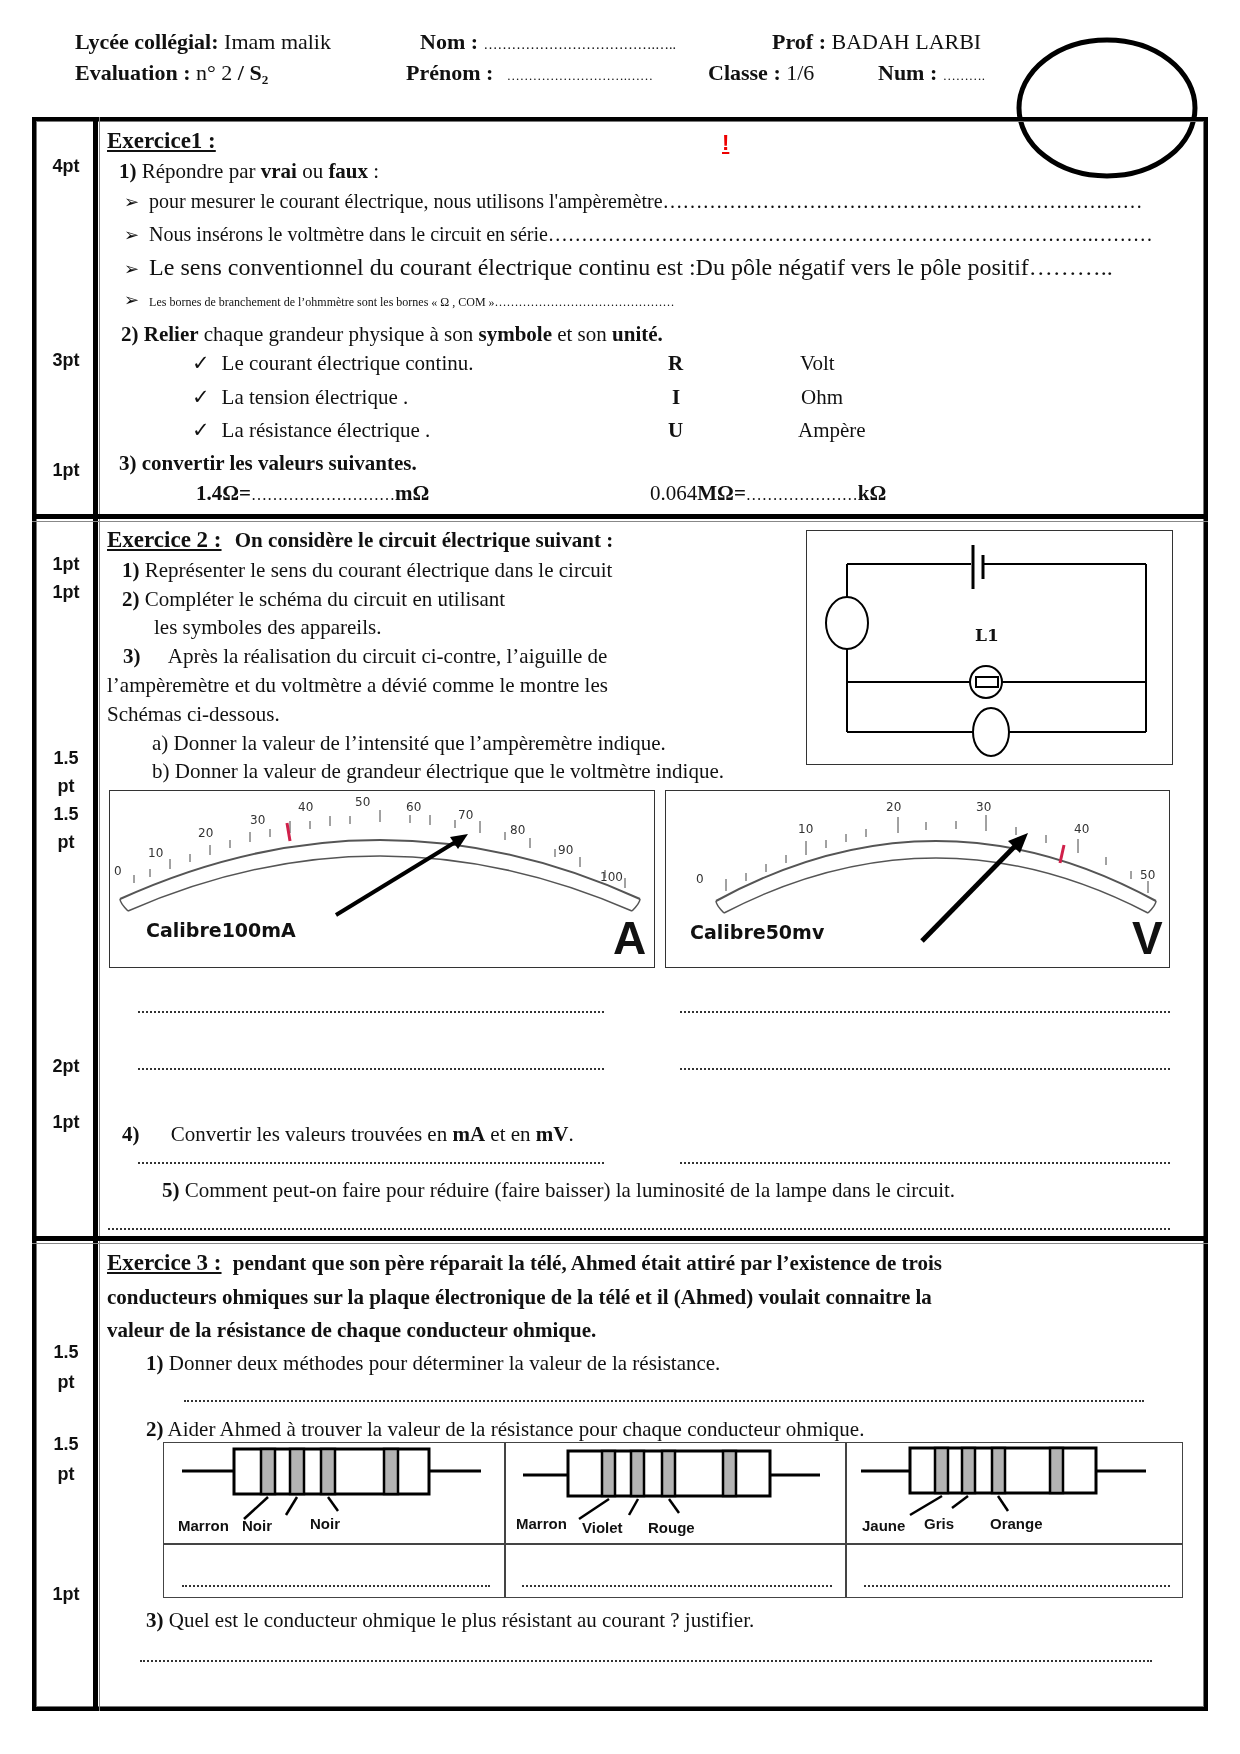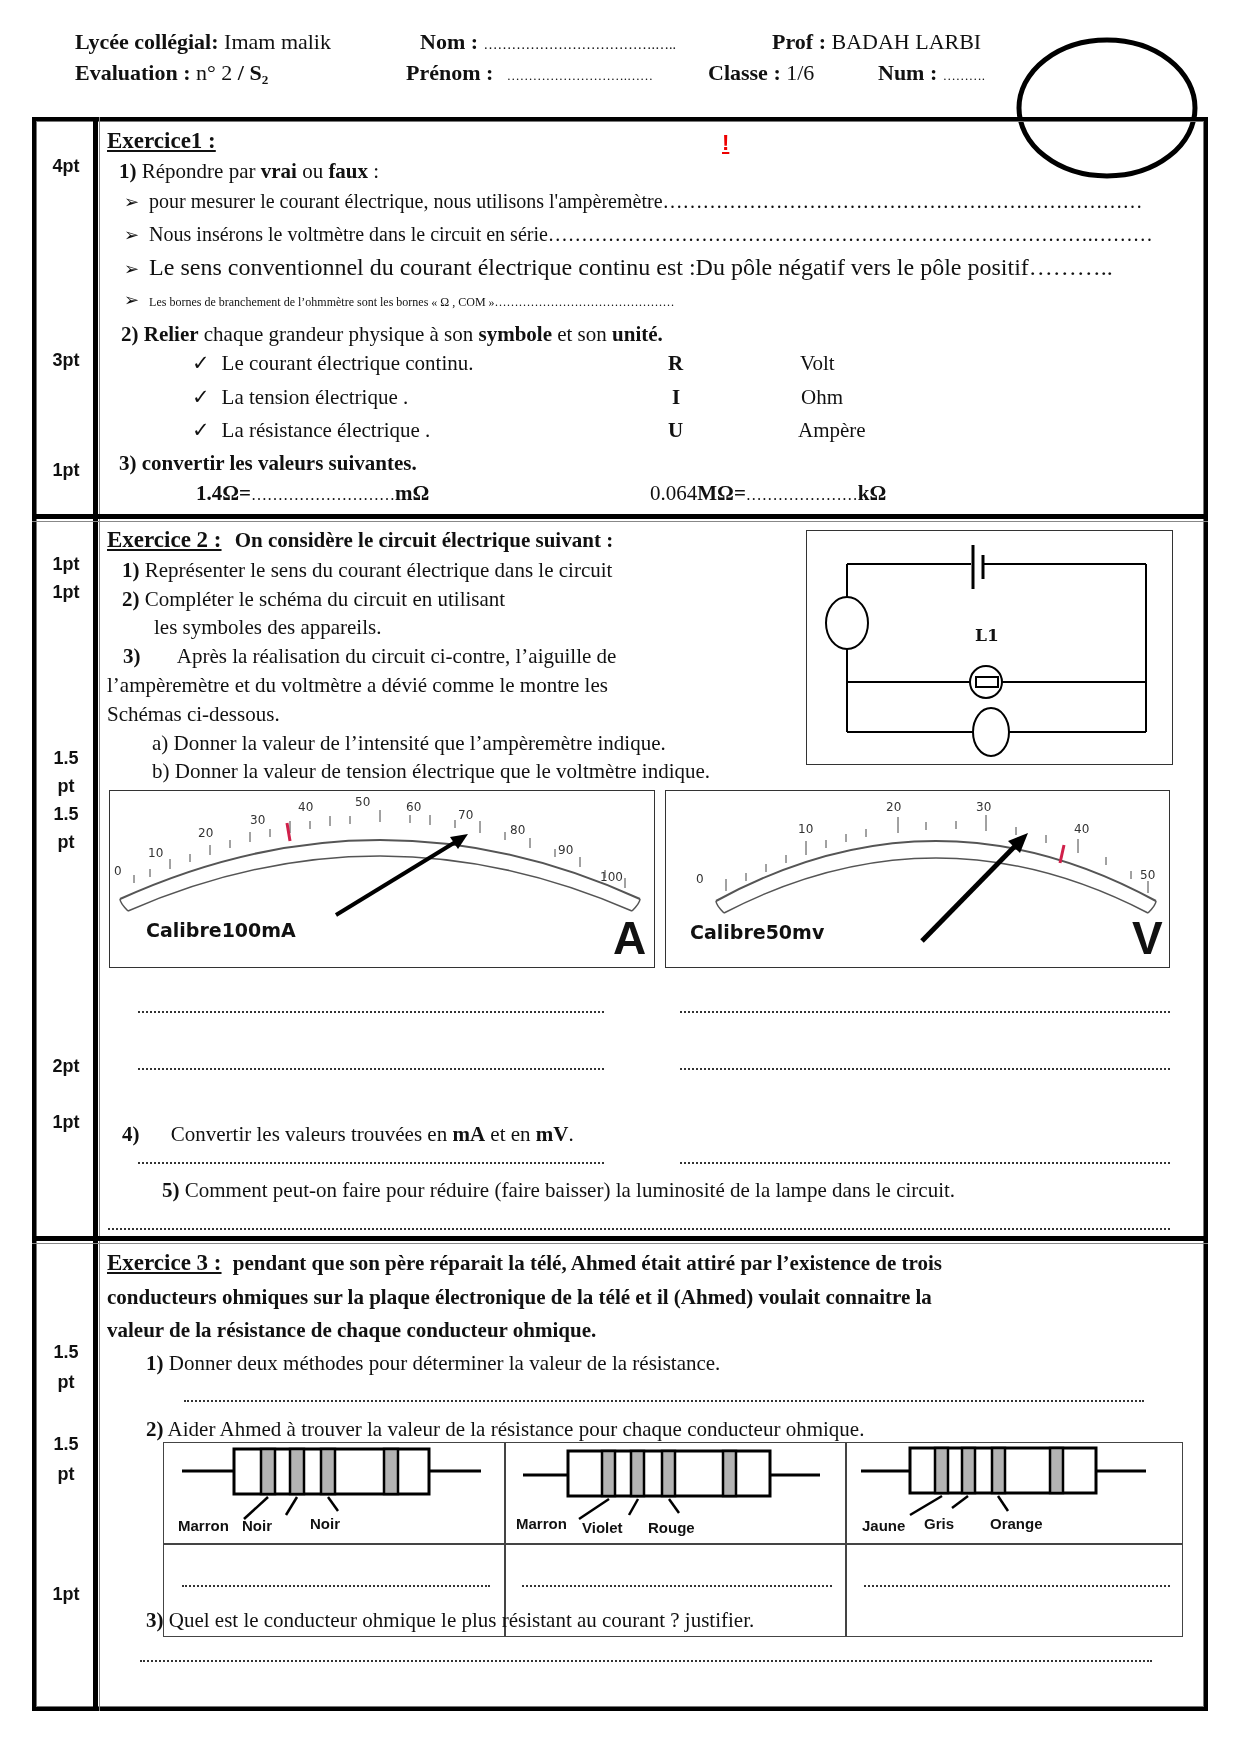--- a/index.html
+++ b/index.html
@@ -22,21 +22,21 @@
   .t b { font-weight:bold; }
   .title { text-decoration:underline; font-weight:bold; font-size:23px; }
   .bullet::before { content:"\27A2"; margin-right:10px; font-size:18px; }
   .check::before { content:"\2713"; margin-right:12px; }
 
   .box { position:absolute; border:1.5px solid #333; box-sizing:border-box; background:#fff; }
   .meter-label { position:absolute; font-family:"DejaVu Sans", sans-serif; font-weight:bold; font-size:19px; }
   .meter-unit { position:absolute; font-family:"Liberation Sans", sans-serif; font-weight:bold; font-size:46px; line-height:46px; }
   .ans-line { position:absolute; border-bottom:2px dotted #333; height:0; }
 
-  .rtable { position:absolute; left:163px; top:1442px; width:1020px; height:195px; border:1.5px solid #444; box-sizing:border-box;text-align:center; }
+  .rtable { position:absolute; left:163px; top:1442px; width:1020px; height:156px; border:1.5px solid #444; box-sizing:border-box;text-align:center; }
   .rcell-v { position:absolute; top:0; width:1.5px; height:100%; background:#444; }
   .rcell-h { position:absolute; left:0; width:100%; height:1.5px; background:#444; top:100px; }
   .band-label { position:absolute; font-family:"Liberation Sans", sans-serif; font-weight:bold; font-size:15px; white-space:nowrap; }
   .red-mark { position:absolute; color:#e00; font-family:"Liberation Sans", sans-serif; font-weight:bold; font-size:22px; text-decoration:underline; }
 </style>
 </head>
 <body>
 
 <div class="abs hdr" style="left:75px; top:29px;">
   <b>Lycée collégial:</b>
@@ -150,26 +150,26 @@
   <b>1)</b>
   <span>Représenter le sens du courant électrique dans le circuit</span>
 </div>
 <div class="t" style="left:122px; top:586px;">
   <b>2)</b>
   <span>Compléter le schéma du circuit en utilisant</span>
 </div>
 <div class="t" style="left:154px; top:614px;">les symboles des appareils.</div>
 <div class="t" style="left:123px; top:643px;">
   <b>3)</b>
-  <span style="margin-left:31px;">Après la réalisation du circuit ci-contre, l’aiguille de</span>
+  <span style="margin-left:22px;">Après la réalisation du circuit ci-contre, l’aiguille de</span>
 </div>
 <div class="t" style="left:107px; top:672px;">l’ampèremètre et du voltmètre a dévié comme le montre les</div>
 <div class="t" style="left:107px; top:701px;">Schémas ci-dessous.</div>
 <div class="t" style="left:152px; top:730px;">a) Donner la valeur de l’intensité que l’ampèremètre indique.</div>
-<div class="t" style="left:152px; top:758px;">b) Donner la valeur de tension électrique que le voltmètre indique.</div>
+<div class="t" style="left:152px; top:758px;">b) Donner la valeur de grandeur électrique que le voltmètre indique.</div>
 
 <div class="box" style="left:806px; top:530px; width:367px; height:235px;">
   <svg width="364" height="232">
     <g stroke="#000" stroke-width="2" fill="none">
 
       <line x1="40" y1="33" x2="164" y2="33"></line>
       <line x1="176" y1="33" x2="339" y2="33"></line>
 
       <line x1="166" y1="14" x2="166" y2="58" stroke-width="3"></line>
       <line x1="176" y1="24" x2="176" y2="48" stroke-width="3"></line>

